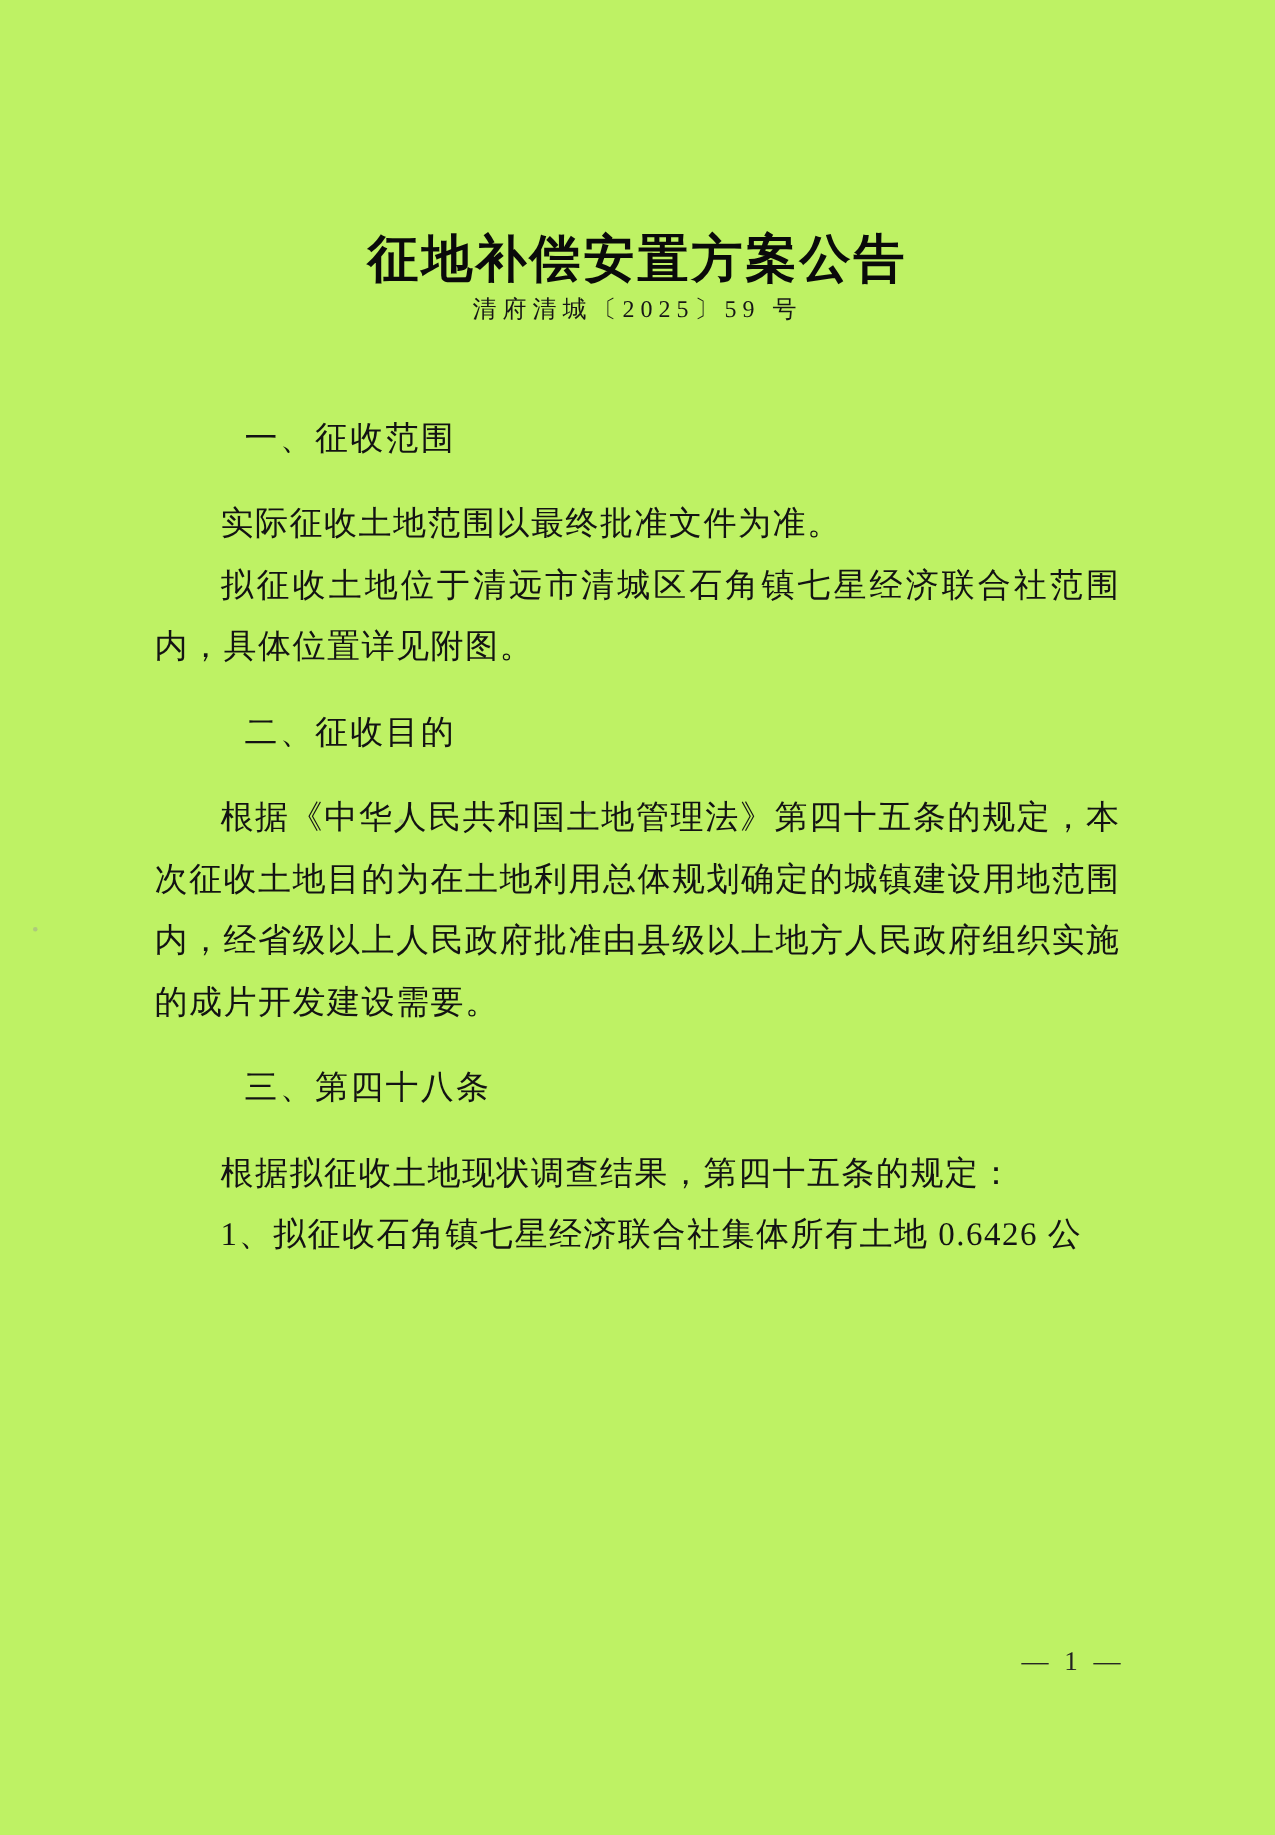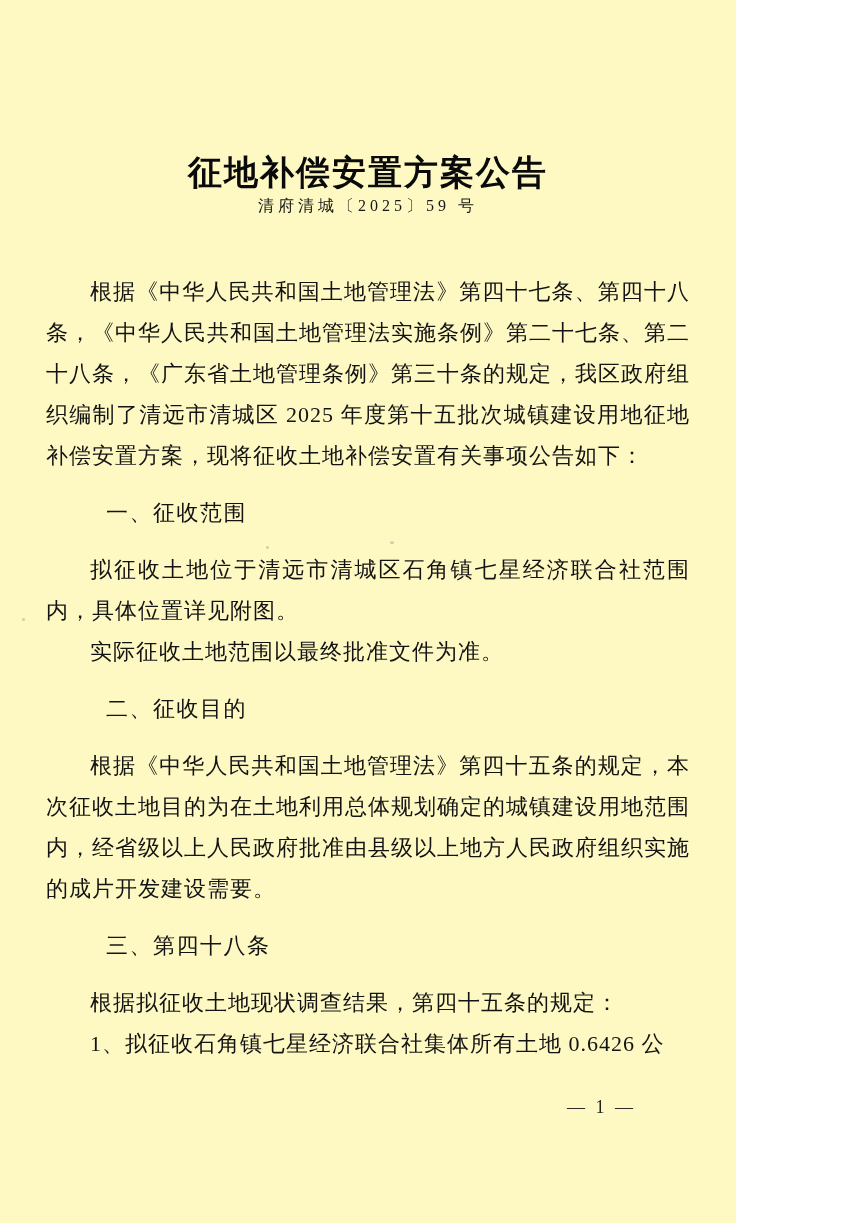--- a/index.html
+++ b/index.html
@@ -7,23 +7,23 @@
     padding: 0;
     background: #ffffff;
   }
   body {
     width: 850px;
     height: 1223px;
     overflow: hidden;
   }
   .page {
     position: relative;
-    width: 736px;
+    width: 850px;
     height: 1223px;
-    background: #fef9c3;
+    background: #bef264;
     color: #121212;
     font-family: "Liberation Serif", "DejaVu Serif", serif;
     box-sizing: border-box;
   }
   .doc-title {
     margin: 0;
     padding-top: 150px;
     text-align: center;
     font-size: 34px;
     font-weight: bold;
@@ -74,24 +74,23 @@
 </head>
 <body>
 
 <div class="page">
 
   <h1 class="doc-title">征地补偿安置方案公告</h1>
 
   <div class="doc-number">清府清城〔2025〕59 号</div>
 
   <div class="doc-body">
-    <p class="para">根据《中华人民共和国土地管理法》第四十七条、第四十八条，《中华人民共和国土地管理法实施条例》第二十七条、第二十八条，《广东省土地管理条例》第三十条的规定，我区政府组织编制了清远市清城区 2025 年度第十五批次城镇建设用地征地补偿安置方案，现将征收土地补偿安置有关事项公告如下：</p>
     <p class="heading">一、征收范围</p>
+    <p class="para">实际征收土地范围以最终批准文件为准。</p>
     <p class="para">拟征收土地位于清远市清城区石角镇七星经济联合社范围内，具体位置详见附图。</p>
-    <p class="para">实际征收土地范围以最终批准文件为准。</p>
     <p class="heading">二、征收目的</p>
     <p class="para">根据《中华人民共和国土地管理法》第四十五条的规定，本次征收土地目的为在土地利用总体规划确定的城镇建设用地范围内，经省级以上人民政府批准由县级以上地方人民政府组织实施的成片开发建设需要。</p>
     <p class="heading">三、第四十八条</p>
     <p class="para">根据拟征收土地现状调查结果，第四十五条的规定：</p>
     <p class="para">1、拟征收石角镇七星经济联合社集体所有土地 0.6426 公</p>
   </div>
 
   <div class="page-number">— 1 —</div>
 
   <div class="speck" style="left:390px; top:541px; width:4px; height:3px;"></div>

